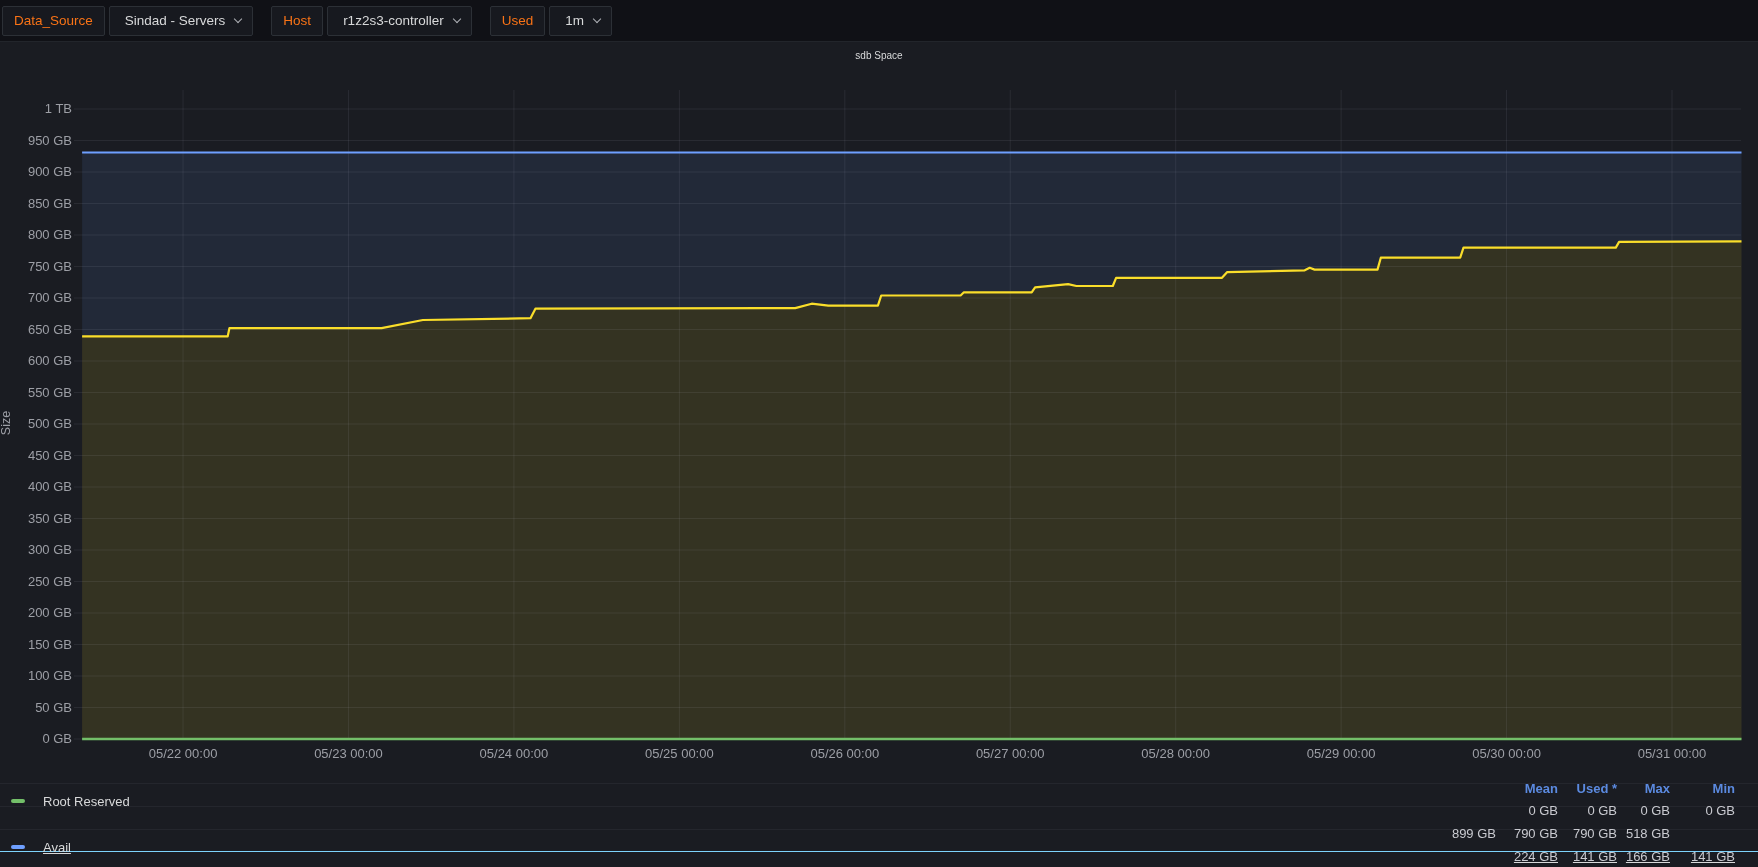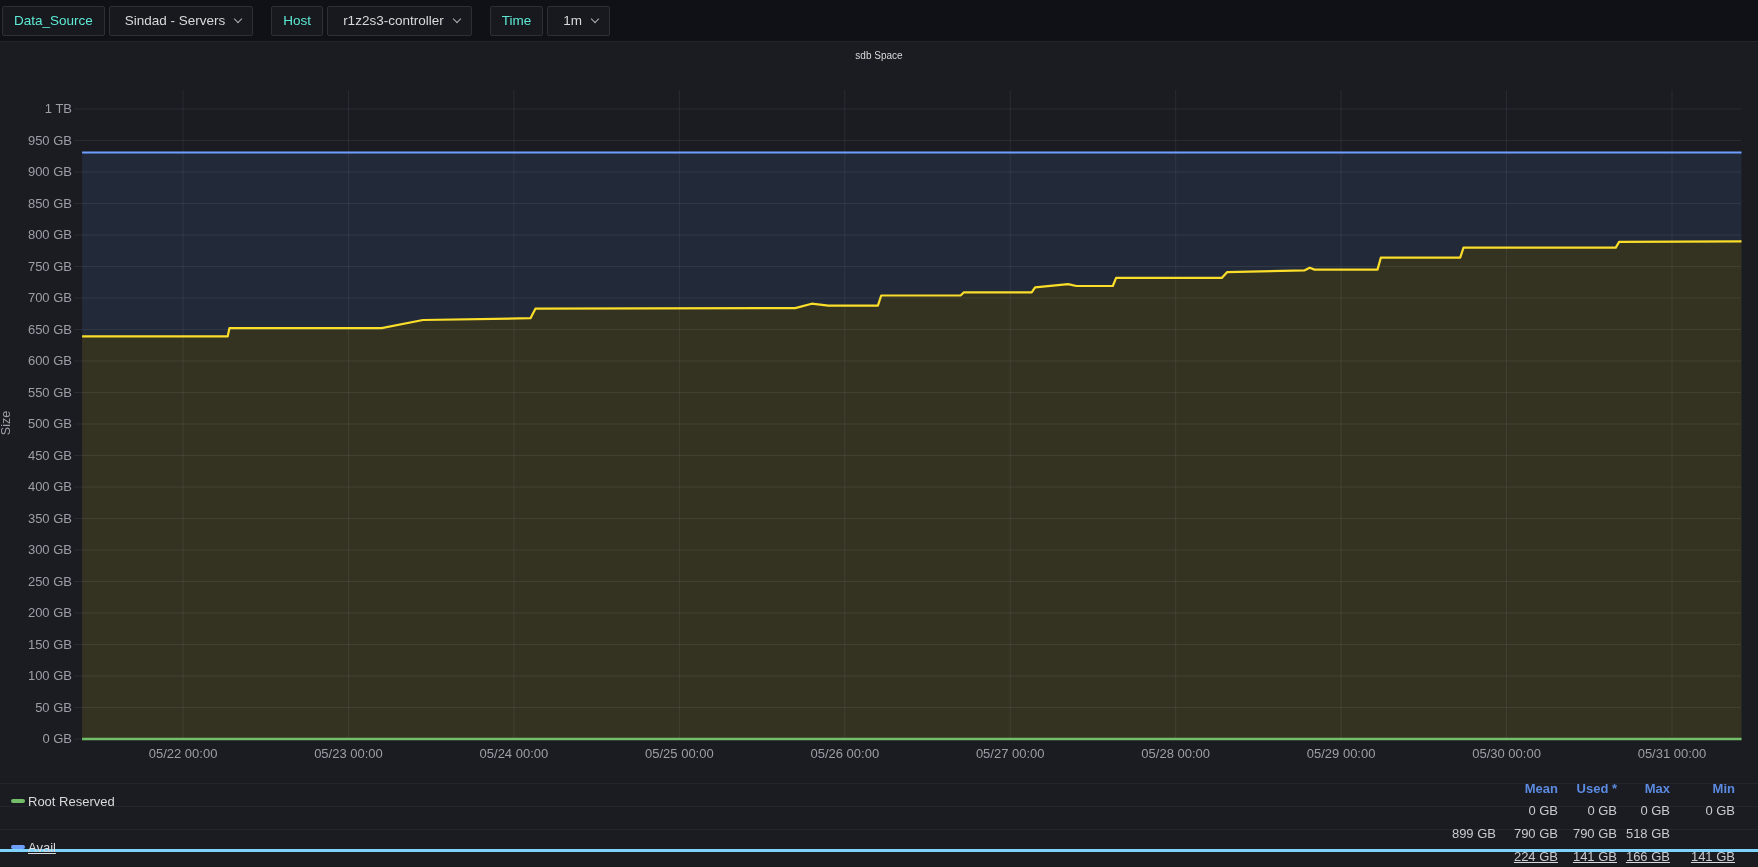--- a/index.html
+++ b/index.html
@@ -14,21 +14,21 @@
   .toolbar {
     position:absolute; top:0; left:0; right:0; height:41px;
     display:flex; align-items:center; gap:4px; padding-left:2px;
     background:#101116;
   }
   .chip {
     height:30px; display:flex; align-items:center; padding:0 11px;
     border:1px solid #2c3036; border-radius:2px; background:#17191f;
     font-size:13.5px; white-space:nowrap;
   }
-  .chip.label span { color:#5eead4; font-weight:500; }
+  .chip.label span { color:#f97316; font-weight:500; }
   .chip.value { color:#d8d9da; cursor:pointer;padding-left:15px; }
   .caret {
     width:6px; height:6px; flex:none; margin-left:10px; margin-top:-3px;
     border-right:1.5px solid #aeb0b6; border-bottom:1.5px solid #aeb0b6;
     transform:rotate(45deg);
   }
   .group-gap { width:10px; flex:none; }
 
   
   .panel {
@@ -53,23 +53,23 @@
 
   
   .legend { position:absolute; top:762px; left:0; right:0; font-size:13px; }
   .lrow {
     display:grid; grid-template-columns:1fr 62px 59px 53px 65px;
     align-items:center; height:23px; padding-right:23px;
   }
   .lrow.header { height:21px; }
   .lrow.header .cell { color:#5b8ae0; font-weight:700; }
   .lrow.series { border-top:1px solid #24262d; }
-  .lrow.series.last { border-bottom:3px solid #7dd3fc;text-decoration:underline; }
+  .lrow.series.last { border-bottom:1px solid #7dd3fc;text-decoration:underline; }
   .cell { text-align:right; color:#c9cad0;margin-top:19px; }
-  .lname { display:flex; align-items:center; gap:3px; padding-left:11px; color:#d8d9da; cursor:pointer; }
+  .lname { display:flex; align-items:center; gap:18px; padding-left:11px; color:#d8d9da; cursor:pointer; }
   .swatch { width:14px; height:4px; border-radius:2px; flex:none; }
 </style>
 </head>
 <body>
 
 <div class="toolbar">
   <div class="chip label">
     <span>Data_Source</span>
   </div>
   <div class="chip value">
@@ -79,21 +79,21 @@
   <div class="group-gap"></div>
   <div class="chip label">
     <span>Host</span>
   </div>
   <div class="chip value">
     <span>r1z2s3-controller</span>
     <span class="caret"></span>
   </div>
   <div class="group-gap"></div>
   <div class="chip label">
-    <span>Time</span>
+    <span>Used</span>
   </div>
   <div class="chip value">
     <span>1m</span>
     <span class="caret"></span>
   </div>
 </div>
 
 <div class="panel"></div>
 <div class="panel-title">sdb Space</div>
 

